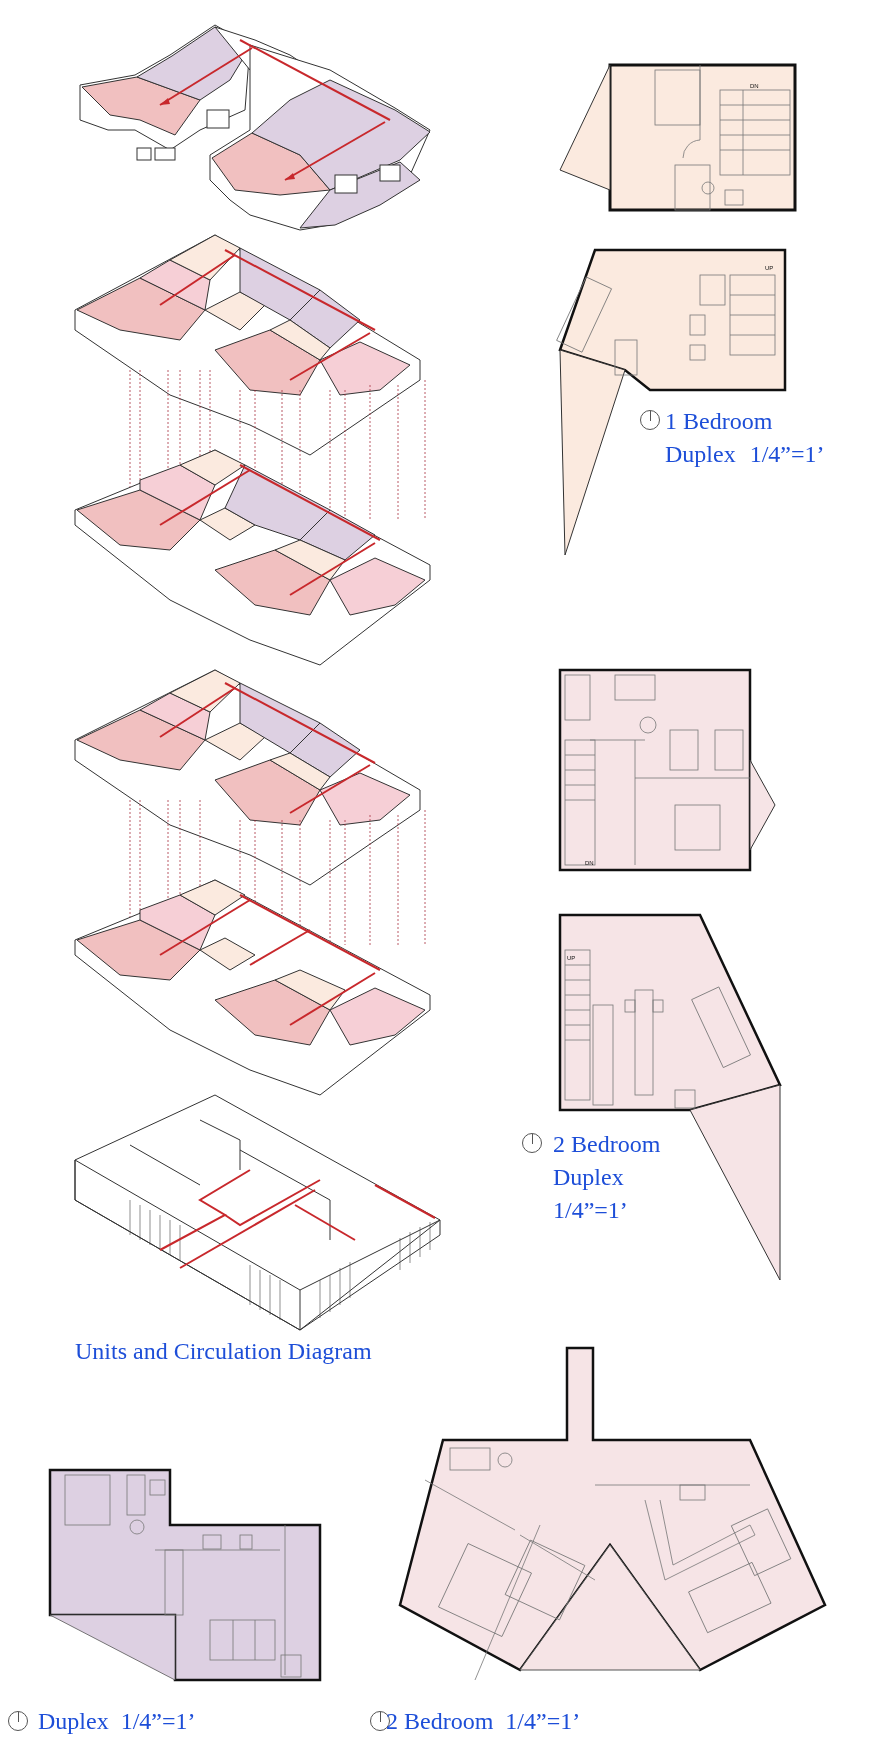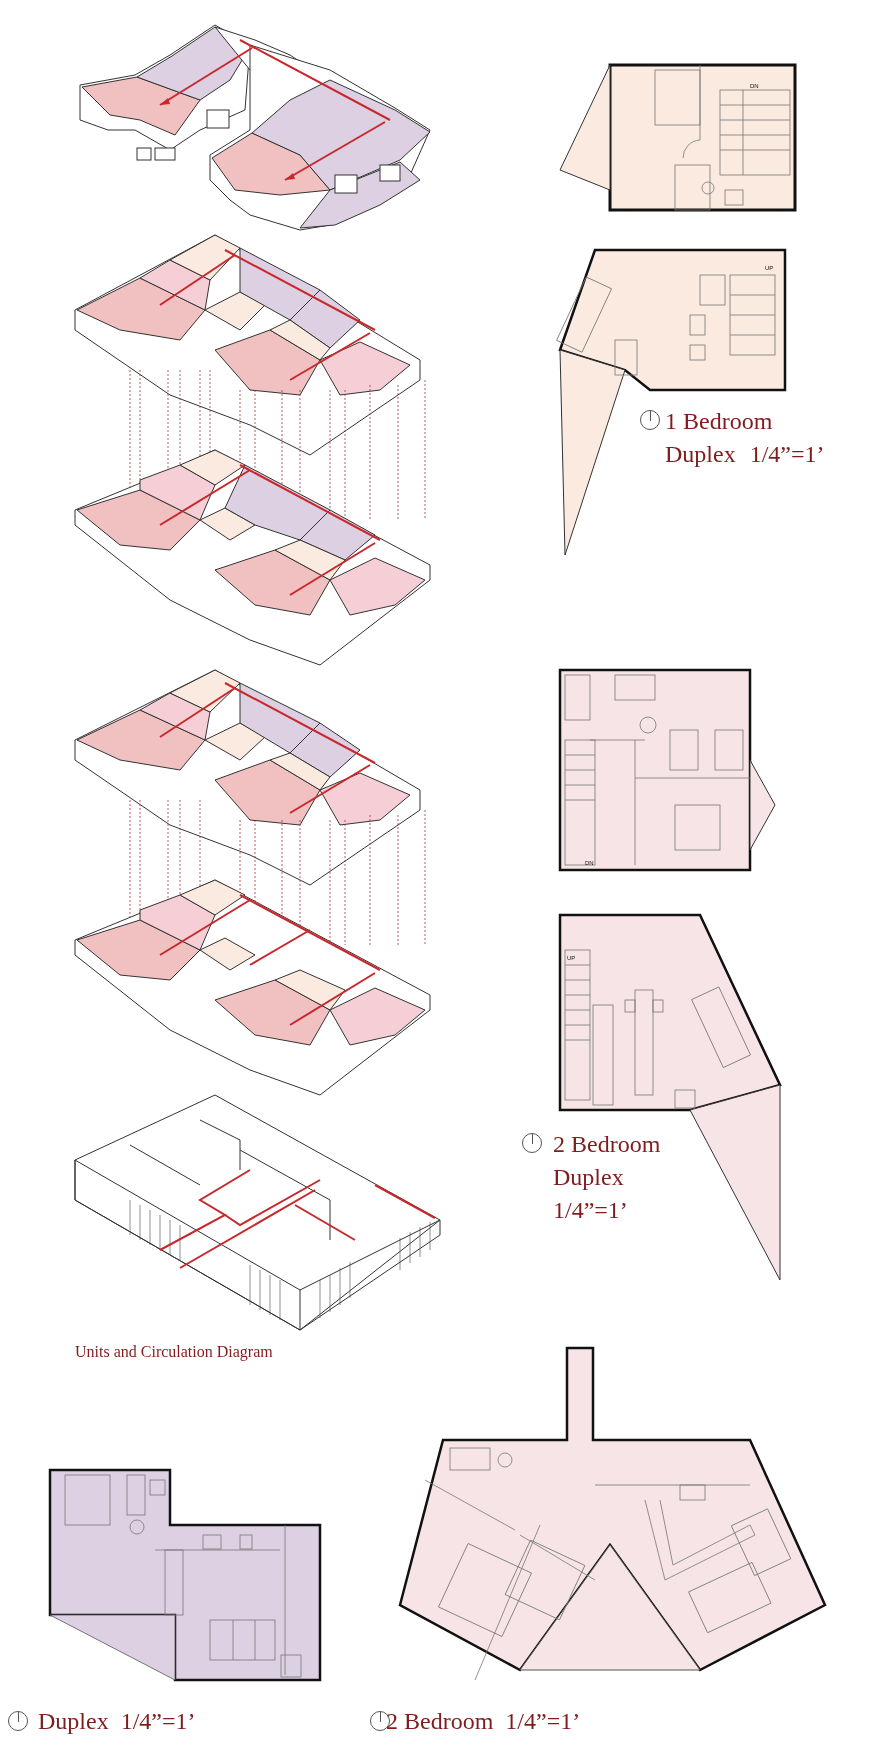--- a/index.html
+++ b/index.html
@@ -1,19 +1,19 @@
 <!DOCTYPE html>
 <html><head>
 <meta charset="utf-8">
 <style>
   html,body{margin:0;padding:0;background:#ffffff;}
   body{width:870px;height:1758px;position:relative;overflow:hidden;font-family:"DejaVu Serif","Liberation Serif",serif;color:#111;}
   .abs{position:absolute;}
   svg{position:absolute;overflow:visible;}
-  .label{position:absolute;font-family:"Liberation Serif","DejaVu Serif",serif;font-size:24px;line-height:33px;color:#7f1d1d;white-space:nowrap;}
+  .label{position:absolute;font-family:"Liberation Serif","DejaVu Serif",serif;font-size:24px;line-height:33px;color:#1d4ed8;white-space:nowrap;}
   .north{position:absolute;width:20px;height:20px;border:1px solid #555;border-radius:50%;box-sizing:border-box;}
   .north::after{content:"";position:absolute;left:9px;top:0;width:1px;height:10px;background:#555;}
   .gap{display:inline-block;width:14px;}
 </style>
 </head>
 <body>
 
 <div class="abs" style="left:0;top:0;width:470px;height:1330px;">
 
   <svg width="470" height="240" style="left:0;top:0;">
@@ -197,21 +197,21 @@
     </g>
     <g stroke="#c8282c" stroke-width="2" fill="none">
       <polyline points="160,160 225,125 200,110 250,80"></polyline>
       <polyline points="225,125 240,135 320,90"></polyline>
       <line x1="180" y1="178" x2="315" y2="100"></line>
       <line x1="355" y1="150" x2="295" y2="115"></line>
       <line x1="435" y1="128" x2="375" y2="95"></line>
     </g>
   </svg>
 
-  <div class="label" style="left:75px;top:1335px;font-size:16px;">Units and Circulation Diagram</div>
+  <div class="label" style="left:75px;top:1335px;font-size:24px;">Units and Circulation Diagram</div>
 </div>
 
 <svg width="260" height="170" style="left:555px;top:60px;">
   <polygon points="55,5 240,5 240,150 55,150" fill="#fbeadf" stroke="#111" stroke-width="3"></polygon>
   <polygon points="55,5 5,110 55,130" fill="#fbeadf" stroke="#333" stroke-width="1"></polygon>
   <g stroke="#777" stroke-width="0.8" fill="none">
     <rect x="100" y="10" width="45" height="55"></rect>
     <line x1="145" y1="5" x2="145" y2="80"></line>
     <path d="M145 80 A18 18 0 0 0 128 98"></path>
     <rect x="120" y="105" width="35" height="45"></rect>

